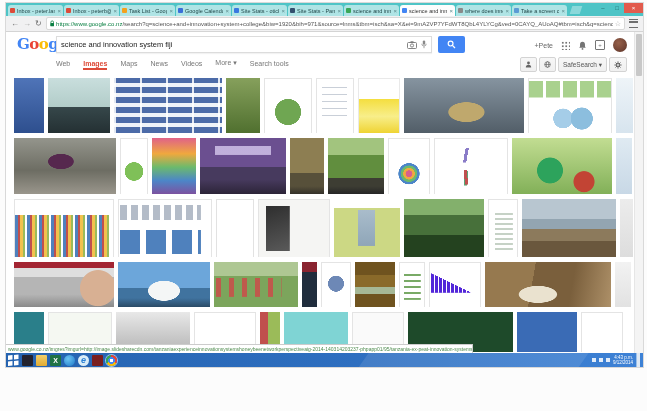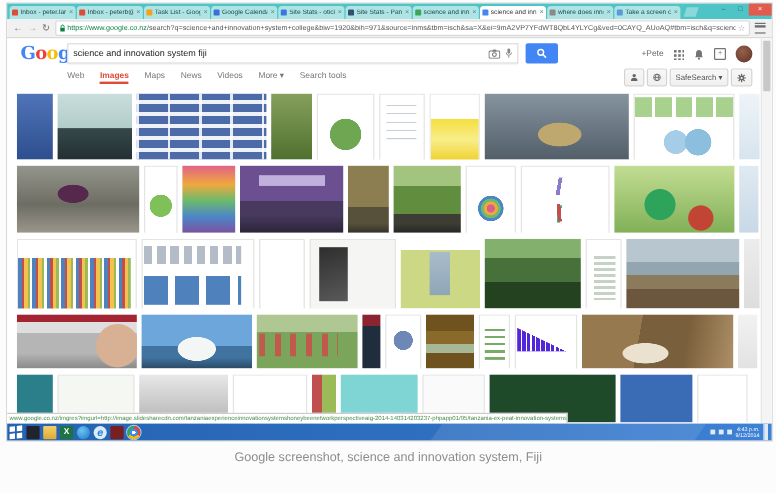--- a/index.html
+++ b/index.html
@@ -320,14 +320,13 @@
         <span class="trayico"></span>
         <div class="clock">
           <div>4:43 p.m.</div>
           <div>9/12/2014</div>
         </div>
         <span class="showdesk"></span>
       </div>
     </div>
   </div>
 
-  <div class="caption">Google screenshot, science and innovation system, Fiji</div>
 </div>
 
 </body></html>

